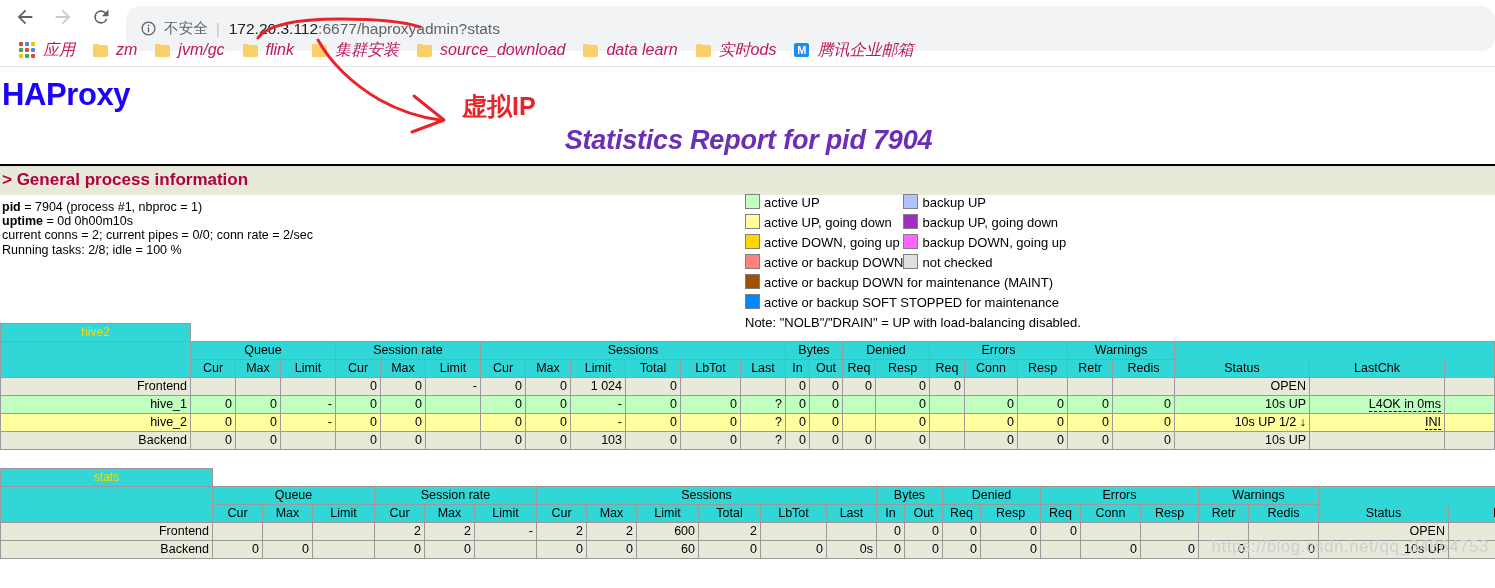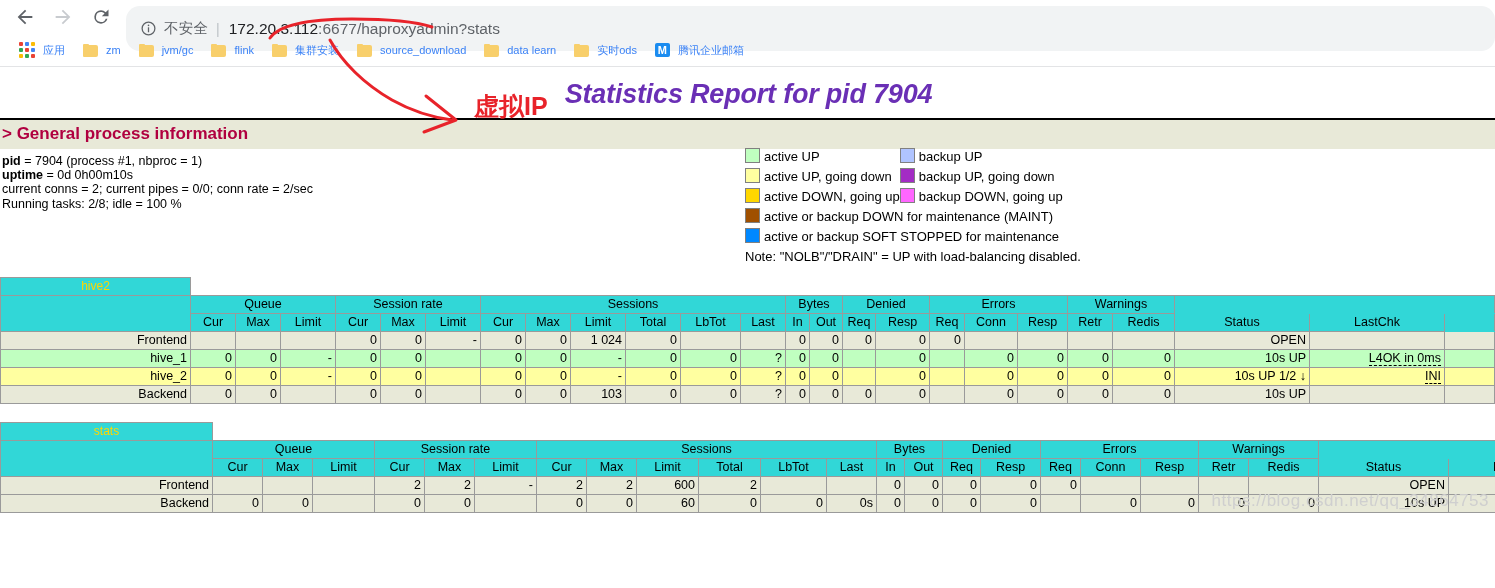--- a/index.html
+++ b/index.html
@@ -20,21 +20,21 @@
     display:flex;align-items:center;padding:0 14px;max-width:1430px;margin-top:23px;
   }
   .omni-info{width:17px;height:17px;flex:0 0 auto;margin-right:7px;}
   .omni-warn{font-size:14.5px;color:#5f6368;letter-spacing:.2px;}
   .omni-sep{color:#bdc1c6;margin:0 9px 0 8px;font-size:14px;}
   .omni-url{font-size:15.5px;color:#202124;white-space:nowrap;}
   .omni-url .dim{color:#5f6368;}
 
   .bookmarks{height:32px;display:flex;align-items:center;padding:0 6px 0 10px;border-bottom:1px solid #e3e4e6;}
   .bm{display:flex;align-items:center;height:24px;padding:0 9px;border-radius:4px;}
-  .bm-label{font-size:11px;color:#3b82f6;white-space:nowrap;}
+  .bm-label{font-size:16px;color:#be185d;white-space:nowrap;font-style:italic;}
   .apps-grid{width:16px;height:16px;display:grid;grid-template-columns:repeat(3,4px);grid-template-rows:repeat(3,4px);gap:2px;margin-right:8px;}
   .apps-grid i{display:block;width:4px;height:4px;border-radius:1px;}
   .folder{width:15px;height:13px;margin-right:8px;position:relative;flex:0 0 auto;}
   .folder:before{content:"";position:absolute;left:0;top:1px;width:15px;height:12px;background:#f8cf6b;border-radius:1px 2px 2px 1px;}
   .folder:after{content:"";position:absolute;left:0;top:0;width:6px;height:3px;background:#f8cf6b;border-radius:1px 1px 0 0;}
   .mailicon{width:15px;height:14px;margin-right:8px;background:#1b8cf0;border-radius:2px;position:relative;flex:0 0 auto;
             color:#fff;font-size:11px;line-height:14px;text-align:center;font-weight:bold;}
 
   
   .page{position:relative;padding:0;}
@@ -87,21 +87,21 @@
   .ud{border-bottom:1px dashed #000;}
 
   .spacer{height:18px;}
 
   .watermark{
     position:absolute;right:6px;bottom:2px;font-size:17px;color:#cfcfcf;
     font-family:"Liberation Sans",sans-serif;letter-spacing:.5px;pointer-events:none;
   }
 
   
-  .annot{position:absolute;left:12px;top:0;width:1361px;height:260px;pointer-events:none;}
+  .annot{position:absolute;left:0;top:0;width:1361px;height:260px;pointer-events:none;}
   .annot-label{
     position:absolute;left:462px;top:90px;color:#e8232a;font-size:25px;font-weight:bold;
     font-family:"Liberation Sans","DejaVu Sans",sans-serif;
   }
 </style>
 </head>
 <body>
 
 <div class="chrome">
 
@@ -187,20 +187,21 @@
     </div>
     <div class="bm">
       <span class="mailicon">M</span>
       <span class="bm-label">腾讯企业邮箱</span>
     </div>
   </div>
 </div>
 
 <div class="page">
 
+  <div class="h1">HAProxy</div>
   <div class="h2">Statistics Report for pid 7904</div>
   <hr class="hrule">
   <div class="sectionbar">&gt; General process information</div>
 
   <div class="infozone">
     <div class="procinfo">
       <div><b>pid</b><span> = 7904 (process #1, nbproc = 1)</span></div>
       <div><b>uptime</b><span> = 0d 0h00m10s</span></div>
       <div><span>current conns = 2; current pipes = 0/0; conn rate = 2/sec</span></div>
       <div><span>Running tasks: 2/8; idle = 100 %</span></div>
@@ -219,20 +220,26 @@
           <td><span class="lg-sw" style="background:#ffffa0"></span></td>
           <td class="lg-txt">active UP, going down</td>
           <td><span class="lg-sw" style="background:#a32cc4"></span></td>
           <td class="lg-txt">backup UP, going down</td>
         </tr>
         <tr>
           <td><span class="lg-sw" style="background:#ffd700"></span></td>
           <td class="lg-txt">active DOWN, going up</td>
           <td><span class="lg-sw" style="background:#ff66ff"></span></td>
           <td class="lg-txt">backup DOWN, going up</td>
+        </tr>
+        <tr>
+          <td><span class="lg-sw" style="background:#ff8080"></span></td>
+          <td class="lg-txt">active or backup DOWN</td>
+          <td><span class="lg-sw" style="background:#e0e0e0"></span></td>
+          <td class="lg-txt">not checked</td>
         </tr>
         <tr>
           <td><span class="lg-sw" style="background:#a05000"></span></td>
           <td class="lg-txt" colspan="3">active or backup DOWN for maintenance (MAINT)</td>
         </tr>
         <tr>
           <td><span class="lg-sw" style="background:#0088ff"></span></td>
           <td class="lg-txt" colspan="3">active or backup SOFT STOPPED for maintenance</td>
         </tr>
       </tbody>

